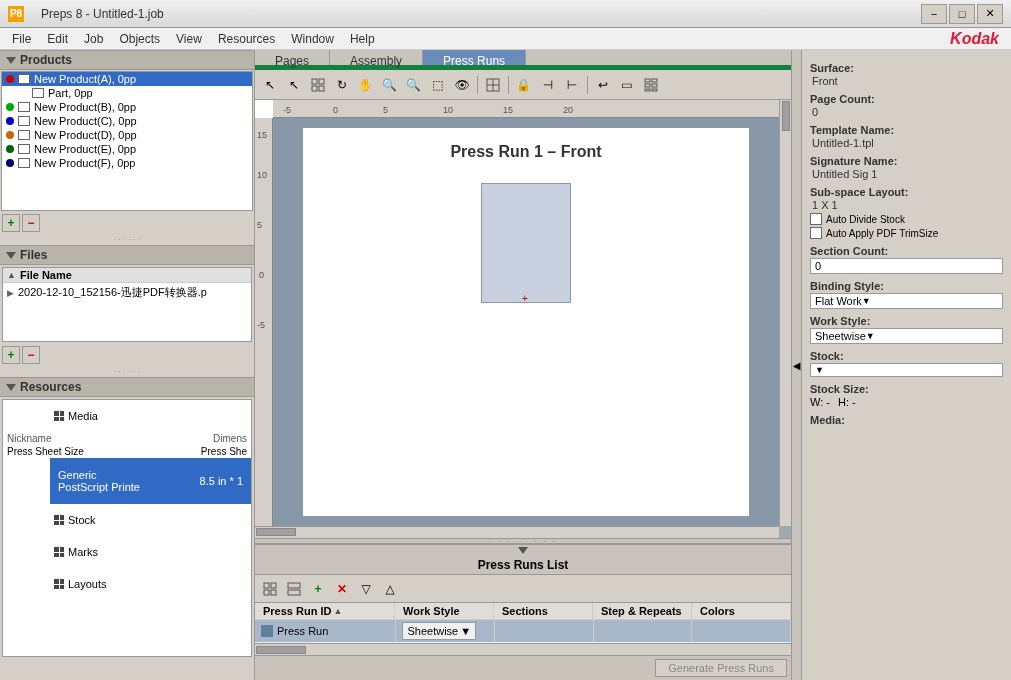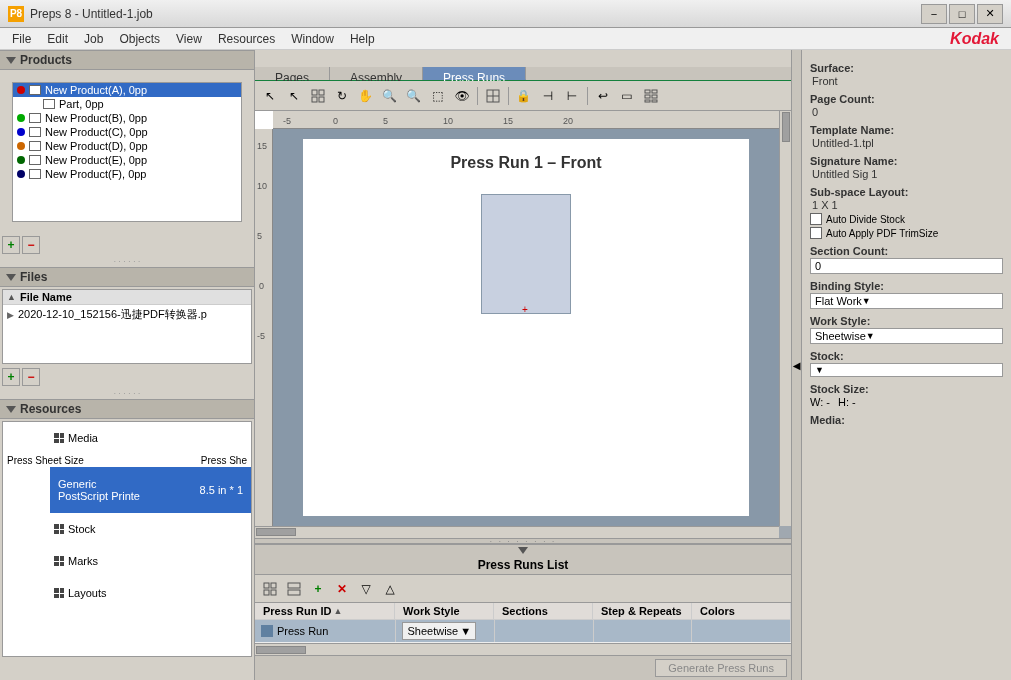--- a/index.html
+++ b/index.html
@@ -1,20 +1,20 @@
 <!DOCTYPE html>
 <html><head>
   <meta charset="utf-8">
   <style>
     * { box-sizing: border-box; margin: 0; padding: 0; }
     body { font-family: 'Segoe UI', Tahoma, Arial, sans-serif; font-size: 12px; background: #d4d0c8; overflow: hidden; width: 1011px; height: 680px; }
 
     
     .title-bar { background: linear-gradient(to bottom, #f0f0f0, #d8d8d8); height: 28px; display: flex; align-items: center; justify-content: space-between; padding: 0 8px; border-bottom: 1px solid #999; }
-    .title-bar-left { display: flex; align-items: center; gap: 6px; }
+    .title-bar-left { display: flex; align-items: center; gap: 17px; }
     .title-bar-icon { width: 16px; height: 16px; background: #f5a000; display: flex; align-items: center; justify-content: center; font-size: 10px; font-weight: bold; color: white; }
     .title-bar-text { font-size: 12px; color: #333; }
     .title-bar-controls { display: flex; gap: 2px; }
     .title-bar-btn { width: 26px; height: 20px; background: #d4d0c8; border: 1px solid #999; display: flex; align-items: center; justify-content: center; font-size: 11px; cursor: pointer; }
 
     
     .menu-bar { background: #f0f0f0; height: 22px; display: flex; align-items: center; padding: 0 4px; border-bottom: 1px solid #ccc; justify-content: space-between; }
     .menu-items { display: flex; }
     .menu-item { padding: 2px 8px; font-size: 12px; cursor: pointer; color: #333; }
     .kodak-logo { color: #e31837; font-size: 16px; font-weight: bold; font-style: italic; padding-right: 8px; }
@@ -24,21 +24,21 @@
 
     
     .left-panel { width: 255px; display: flex; flex-direction: column; background: #d4d0c8; border-right: 1px solid #999; flex-shrink: 0; }
 
     
     .section-header { background: #b8b4aa; padding: 2px 6px; font-size: 12px; font-weight: bold; color: #333; display: flex; align-items: center; gap: 4px; border-top: 1px solid #999; border-bottom: 1px solid #999; }
     .triangle-down { width: 0; height: 0; border-left: 5px solid transparent; border-right: 5px solid transparent; border-top: 7px solid #555; display: inline-block; }
 
     
     .products-section { flex: 0 0 auto; }
-    .products-list { background: white; margin: 12px; border: 1px solid #999; min-height: 140px; max-height: 140px; overflow-y: auto; font-size: 11px; }
+    .products-list { background: white; margin: 1px; border: 1px solid #999; min-height: 140px; max-height: 140px; overflow-y: auto; font-size: 11px; }
     .product-item { padding: 1px 4px; display: flex; align-items: center; gap: 4px; }
     .product-item.selected { background: #316ac5; color: white; }
     .product-dot { width: 8px; height: 8px; border-radius: 50%; flex-shrink: 0; }
     .product-icon { width: 12px; height: 10px; border: 1px solid #666; background: white; flex-shrink: 0; }
     .product-actions { display: flex; gap: 2px; padding: 2px; }
     .action-btn { width: 18px; height: 18px; background: #d4d0c8; border: 1px solid #999; display: flex; align-items: center; justify-content: center; font-size: 12px; cursor: pointer; }
     .dots-row { text-align: center; color: #999; font-size: 8px; padding: 1px; }
 
     
     .files-section { flex: 0 0 auto; }
@@ -50,21 +50,21 @@
     
     .resources-section { flex: 1; overflow: hidden; }
     .resources-list { background: white; margin: 2px; border: 1px solid #999; height: calc(100% - 45px); overflow-y: auto; }
     .resource-item { padding: 10px 4px; font-size: 11px; display: flex; align-items: center; gap: 4px; margin-left: 47px; }
     .resource-item.selected { background: #316ac5; color: white; }
 
     
     .center-panel { flex: 1; display: flex; flex-direction: column; overflow: hidden; }
 
     
-    .tabs-bar { display: flex; background: #c8c4bc; border-bottom: 1px solid #15803d; height: 14px; margin-top: 17px; }
+    .tabs-bar { display: flex; background: #c8c4bc; border-bottom: 5px solid #15803d; height: 20px; }
     .tab { padding: 4px 20px; font-size: 12px; cursor: pointer; border-right: 1px solid #999; background: #c8c4bc; color: #333; }
     .tab.active { background: #6b8cba; color: white; border-bottom: 1px solid #6b8cba; }
 
     
     .toolbar { background: #d4d0c8; padding: 2px 4px; display: flex; gap: 2px; border-bottom: 1px solid #999; align-items: center; height: 30px; }
     .tool-btn { width: 22px; height: 22px; background: #d4d0c8; border: 1px solid transparent; display: flex; align-items: center; justify-content: center; font-size: 12px; cursor: pointer; }
     .tool-separator { width: 1px; height: 18px; background: #999; margin: 0 2px; }
 
     
     .canvas-area { flex: 1; background: #a0a8b0; overflow: hidden; position: relative; display: flex; justify-content: center; align-items: center; min-height: 0; }
@@ -235,20 +235,24 @@
       </div>
       <div class="resources-list">
         <div class="resource-item">
           <div class="icon-grid">
               <div class="icon-grid-cell"></div>
               <div class="icon-grid-cell"></div>
               <div class="icon-grid-cell"></div>
               <div class="icon-grid-cell"></div>
             </div>
           <span>Media</span>
+        </div>
+        <div class="resource-row">
+          <div class="resource-col1" style="font-size:10px;color:#555;">Nickname</div>
+          <div class="resource-col2" style="font-size:10px;color:#555;">Dimens</div>
         </div>
         <div class="resource-row">
           <div class="resource-col1" style="font-size:10px;">Press Sheet Size</div>
           <div class="resource-col2" style="font-size:10px;">Press She</div>
         </div>
         <div class="resource-row resource-item selected" style="background:#316ac5;color:white;">
           <div class="resource-col1">Generic PostScript Printe</div>
           <div class="resource-col2">8.5 in * 1</div>
         </div>
         <div class="resource-item">

